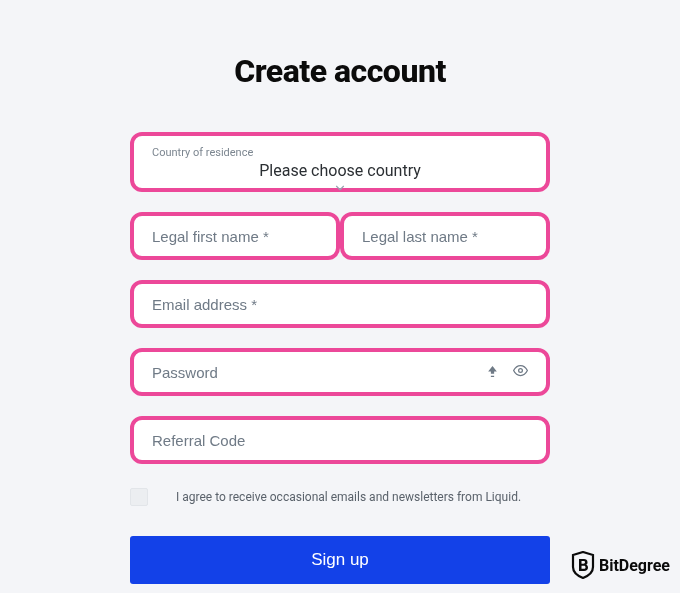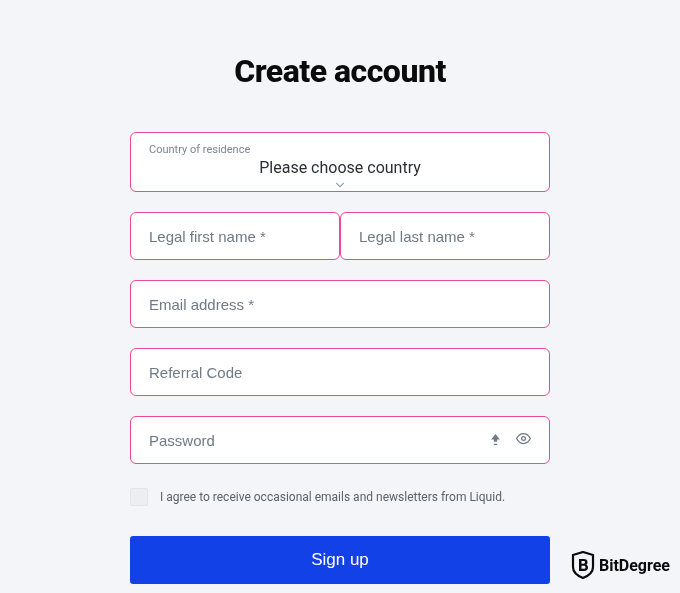--- a/index.html
+++ b/index.html
@@ -29,22 +29,22 @@
       margin-bottom: 42px;
     }
     .form {
       width: 420px;
       display: flex;
       flex-direction: column;
       gap: 20px;
     }
     .field {
       background: #ffffff;
-      border: 1px solid #ec4899;
-      border-radius: 6px;
+      border: 4px solid #ec4899;
+      border-radius: 12px;
       width: 100%;
       position: relative;
     }
     .country-field {
       padding: 10px 18px 10px 18px;
       height: 60px;
     }
     .country-label {
       font-size: 11px;
       color: #7c8690;
@@ -89,21 +89,21 @@
     }
     .password-icons {
       display: flex;
       align-items: center;
       gap: 14px;
       color: #6f7a86;
     }
     .checkbox-row {
       display: flex;
       align-items: center;
-      gap: 12px;
+      gap: 28px;
       margin-top: 4px;
     }
     .checkbox {
       width: 18px;
       height: 18px;
       background: #eceef1;
       border: 1px solid #e2e5e9;
       border-radius: 2px;
       cursor: pointer;
     }
@@ -162,43 +162,43 @@
       <div class="field text-field">
         <input class="text-input" type="text" placeholder="Legal first name *" style="">
       </div>
       <div class="field text-field">
         <input class="text-input" type="text" placeholder="Legal last name *" style="">
       </div>
     </div>
 
     <div class="field text-field">
       <input class="text-input" type="text" placeholder="Email address *" style="">
-    </div>
-
-    <div class="field text-field">
-      <input class="text-input" type="text" placeholder="Referral Code" style="">
     </div>
 
     <div class="field text-field">
       <input class="text-input" type="password" placeholder="Password" style="">
       <div class="password-icons">
         <span>
           <svg width="13" height="13" viewBox="0 0 24 24" fill="currentColor">
               <path d="M12 2L4 12h5v4h6v-4h5L12 2zm-3 18h6v2H9v-2z"></path>
             </svg>
         </span>
         <span style="cursor:pointer;">
           <svg width="15" height="15" viewBox="0 0 24 24" fill="none" stroke="currentColor" stroke-width="2">
               <path d="M1 12s4-8 11-8 11 8 11 8-4 8-11 8-11-8-11-8z"></path>
               <circle cx="12" cy="12" r="3"></circle>
             </svg>
         </span>
       </div>
     </div>
 
+    <div class="field text-field">
+      <input class="text-input" type="text" placeholder="Referral Code" style="">
+    </div>
+
     <div class="checkbox-row">
       <div class="checkbox"></div>
       <span class="checkbox-label">I agree to receive occasional emails and newsletters from Liquid.</span>
     </div>
 
     <button class="signup-btn">Sign up</button>
 
   </div>
 </div>
 

